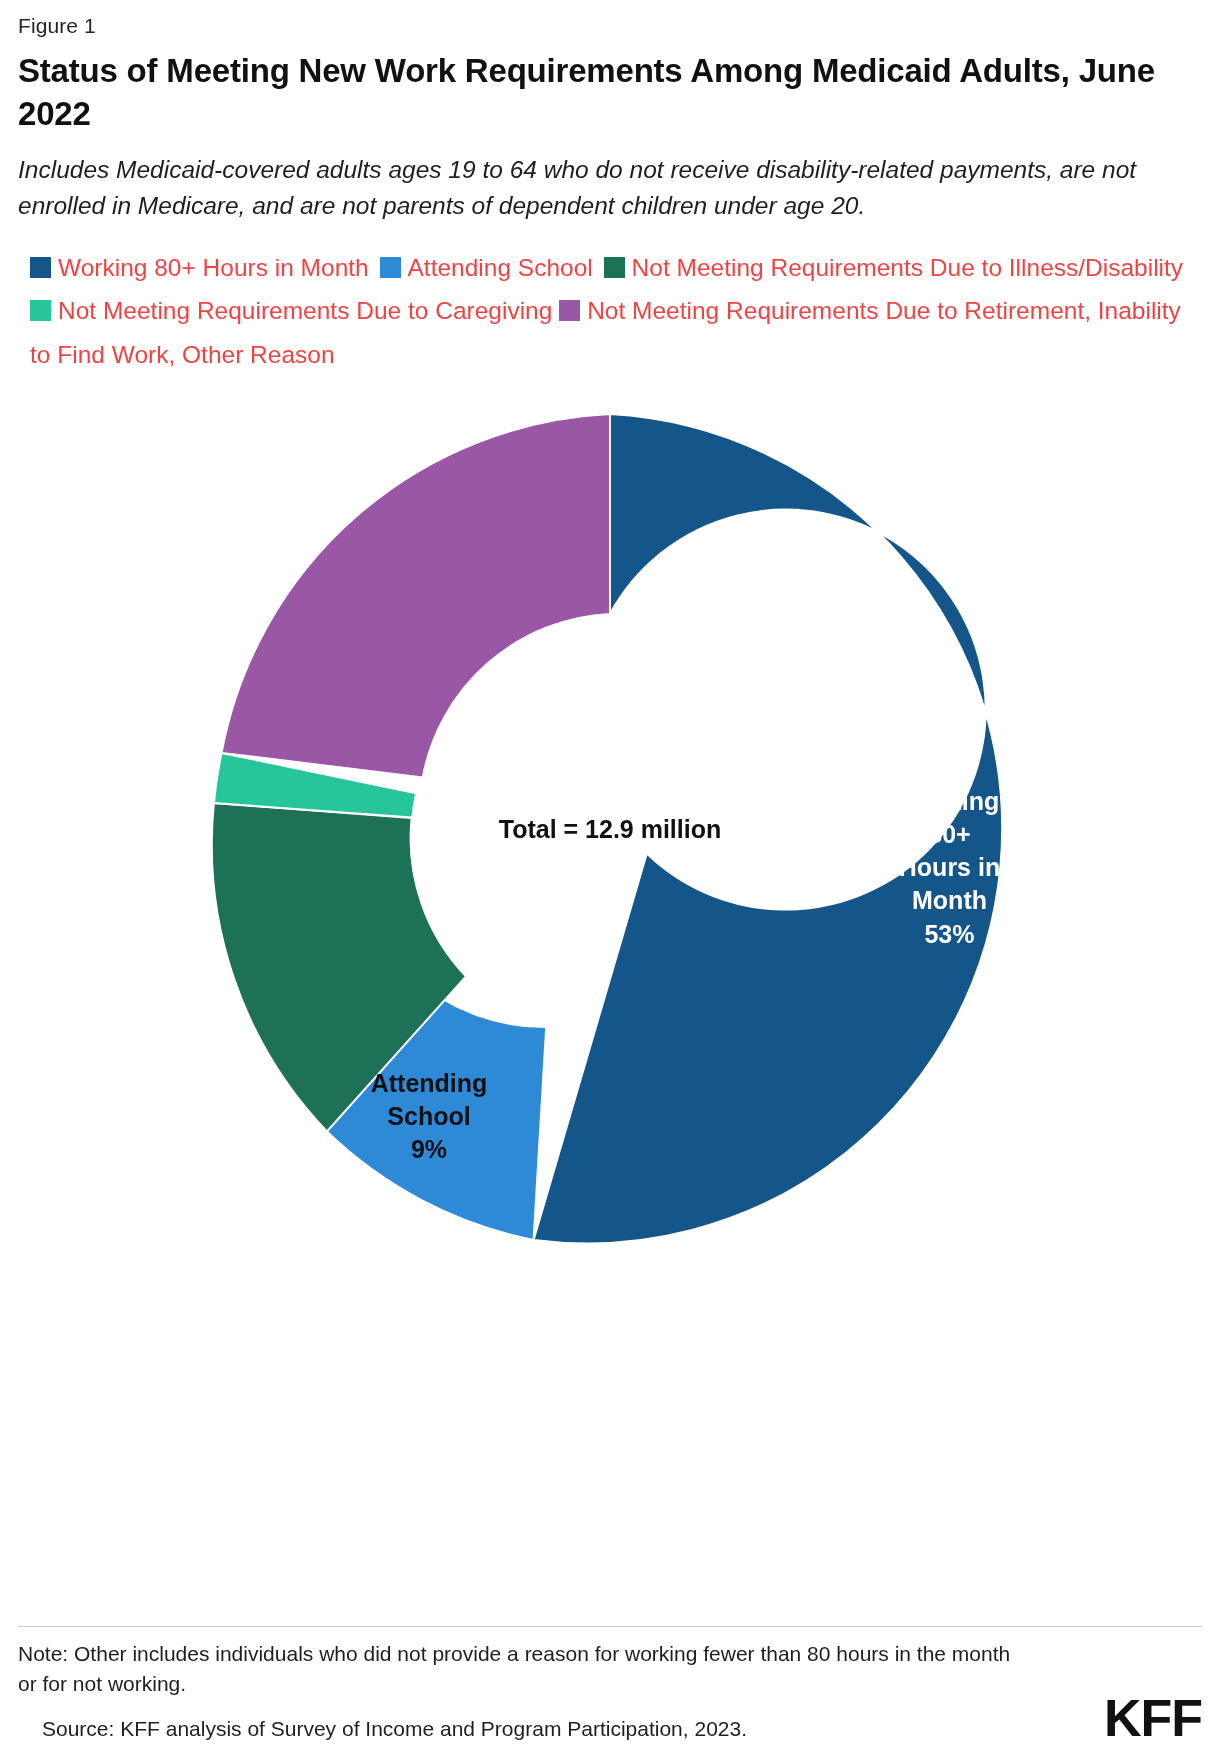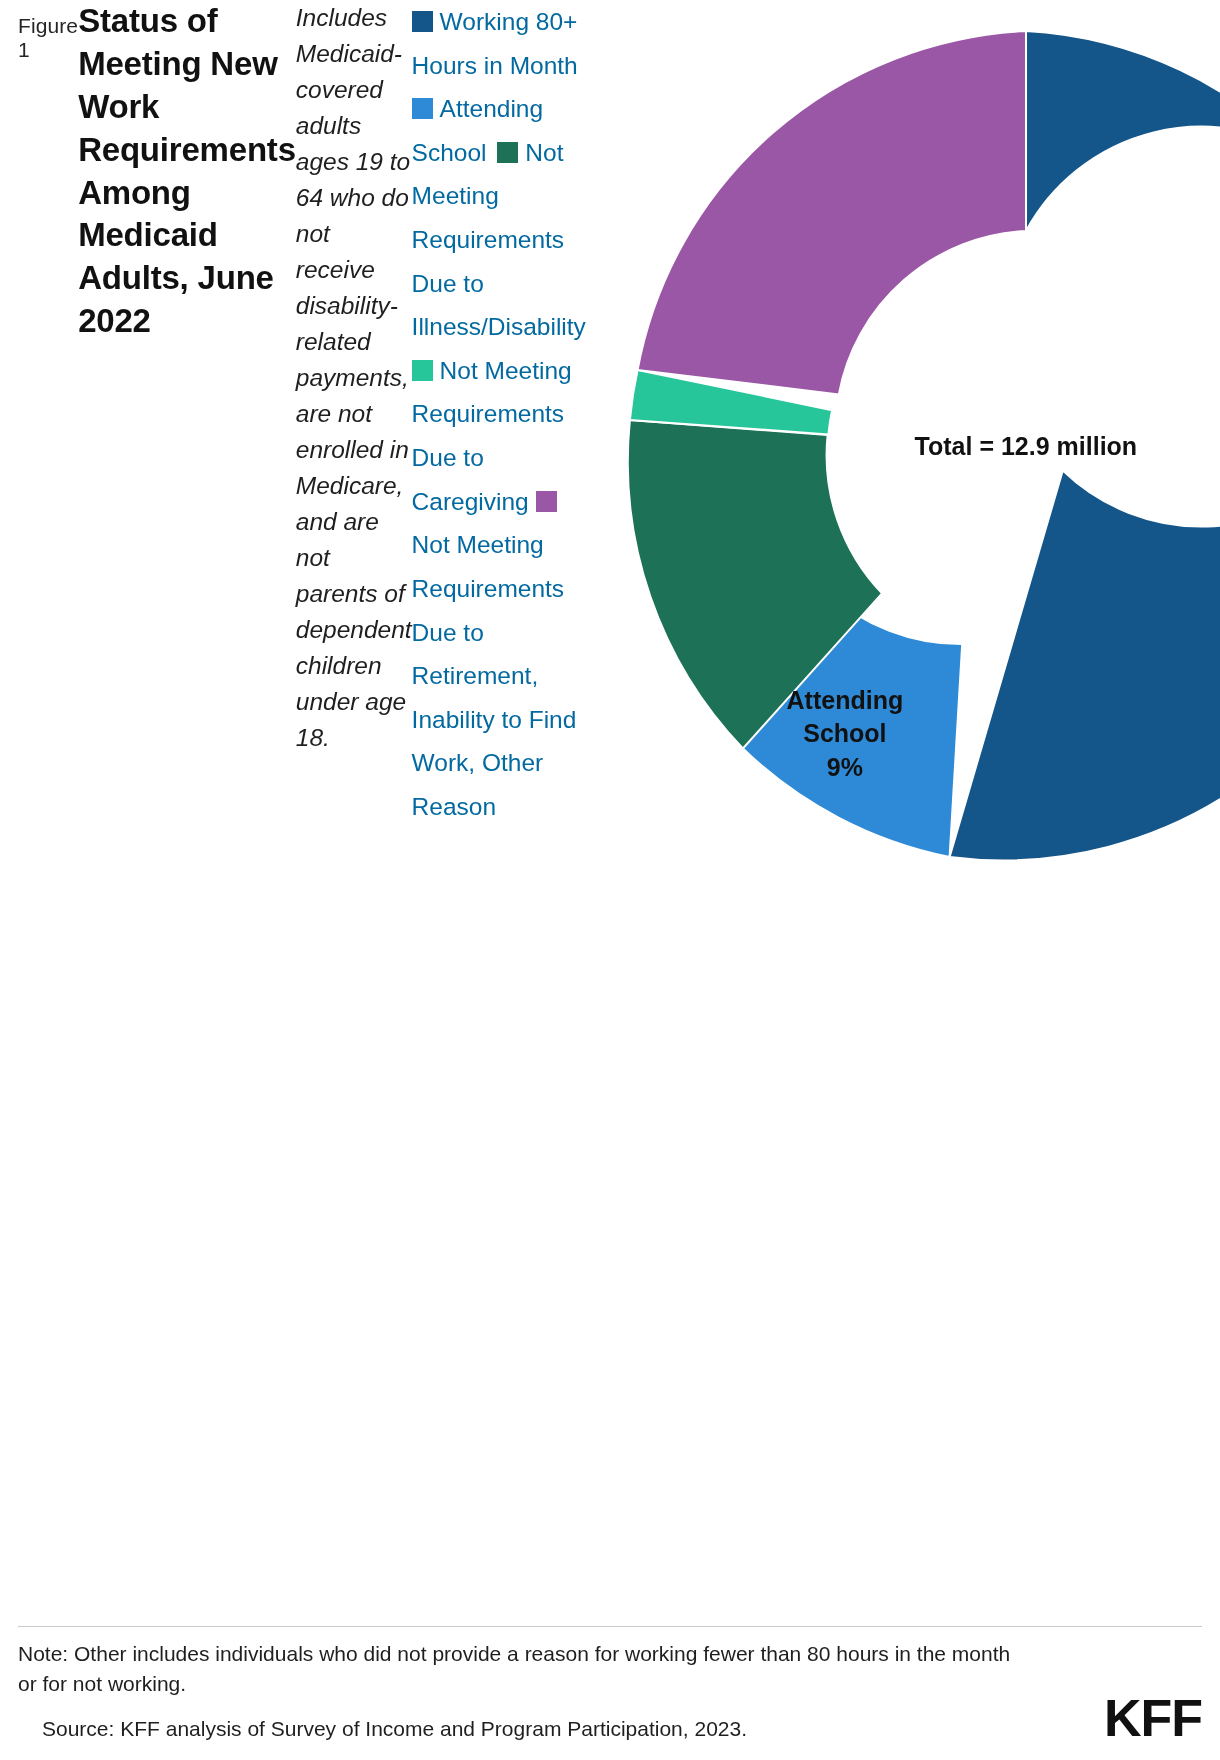--- a/index.html
+++ b/index.html
@@ -15,21 +15,21 @@
     position: relative;
     overflow: hidden;
   }
   .page {
     width: 1220px;
     height: 1760px;
     box-sizing: border-box;
     padding: 0 18px;
     position: relative;
     display: flex;
-    flex-direction: row;
+    flex-direction: column;
   }
   .figure-label {
     font-size: 21px;
     color: #262626;
     margin-top: 14px;
     margin-bottom: 12px;
     letter-spacing: 0.1px;
   }
   .chart-title {
     font-size: 33px;
@@ -44,23 +44,24 @@
     font-size: 24.5px;
     font-style: italic;
     line-height: 1.47;
     color: #1f1f1f;
     max-width: 1185px;
     margin-bottom: 22px;
   }
   .legend {
     font-size: 24.5px;
     line-height: 1.78;
-    color: #0369a1;
+    color: #ef4444;
     max-width: 1185px;
     margin-bottom: 6px;
+    margin-left: 12px;
   }
   .legend-item {
     white-space: nowrap;
     margin-right: 4px;
   }
   .legend-swatch {
     display: inline-block;
     width: 21px;
     height: 21px;
     margin-right: 7px;
@@ -153,21 +154,21 @@
 </style>
 </head>
 <body>
 
 <div class="page">
 
   <div class="figure-label">Figure 1</div>
 
   <div class="chart-title">Status of Meeting New Work Requirements Among Medicaid Adults, June 2022</div>
 
-  <div class="chart-subtitle">Includes Medicaid-covered adults ages 19 to 64 who do not receive disability-related payments, are not enrolled in Medicare, and are not parents of dependent children under age 18.</div>
+  <div class="chart-subtitle">Includes Medicaid-covered adults ages 19 to 64 who do not receive disability-related payments, are not enrolled in Medicare, and are not parents of dependent children under age 20.</div>
 
   <div class="legend">
     <span class="legend-item"><span class="legend-swatch" style="background:#14558a"></span><span class="legend-text">Working 80+ Hours in Month</span></span>
     <span class="legend-item"><span class="legend-swatch" style="background:#2e8ad6"></span><span class="legend-text">Attending School</span></span>
     <span><span class="legend-swatch" style="background:#1d7157"></span><span class="legend-text">Not Meeting Requirements Due to Illness/Disability</span></span>
     <span><span class="legend-swatch" style="background:#26c59a"></span><span class="legend-text">Not Meeting Requirements Due to Caregiving</span></span>
     <span><span class="legend-swatch" style="background:#9a57a5"></span><span class="legend-text">Not Meeting Requirements Due to Retirement, Inability to Find Work, Other Reason</span></span>
   </div>
 
   <div class="chart-area">

